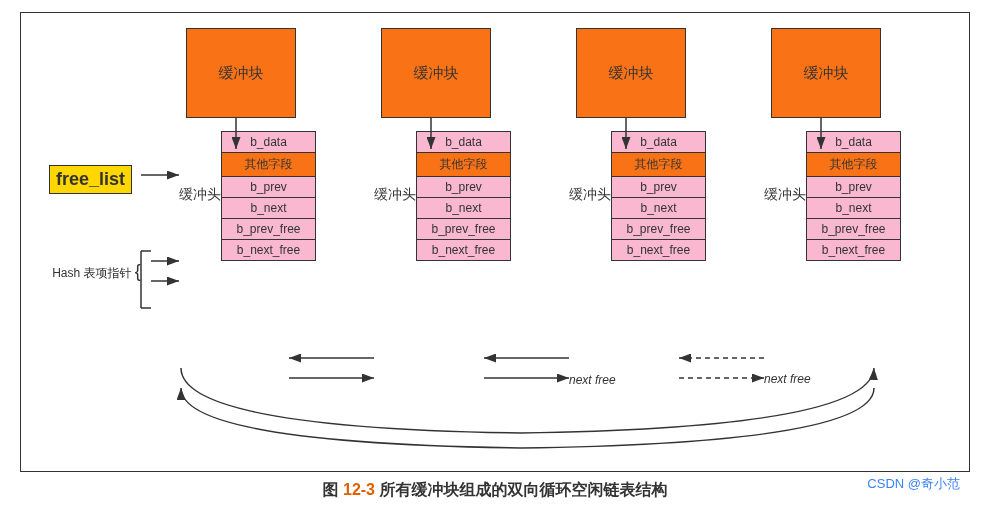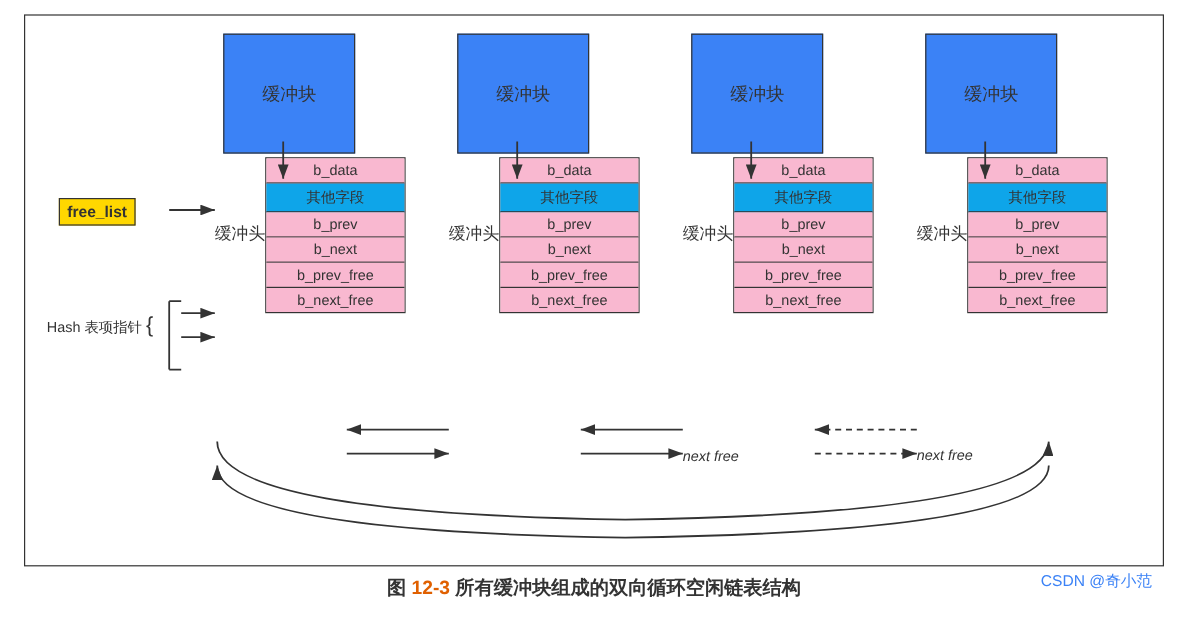--- a/index.html
+++ b/index.html
@@ -24,24 +24,24 @@
       border: 1.5px solid #333;
       margin: 12px 20px 0 20px;
       width: 950px;
       height: 460px;
       position: relative;
       background: #fff;
     }
     
     .buffer-block {
       position: absolute;
-      background: #3b82f6;
+      background: #f97316;
       border: 1.5px solid #333;
       width: 110px;
-      height: 100px;
+      height: 90px;
       display: flex;
       align-items: center;
       justify-content: center;
       font-size: 15px;
       color: #333;
     }
     
     .buf-head-container {
       position: absolute;
       display: flex;
@@ -50,43 +50,43 @@
     }
     .buf-head-label {
       font-size: 14px;
       color: #333;
       margin-bottom: 3px;
     }
     .buf-head-fields {
       display: flex;
       flex-direction: column;
       border: 1px solid #333;
-      width: 117px;
+      width: 95px;
     }
     .field-row {
       border-bottom: 1px solid #333;
       text-align: center;
       font-size: 12px;
       padding: 3px 2px;
       background: #f9b8d0;
       color: #333;
     }
     .field-row:last-child {
       border-bottom: none;
     }
     .field-row.gray {
-      background: #0ea5e9;
+      background: #f97316;
     }
     
     .free-list-label {
       position: absolute;
       background: #ffd700;
       border: 1.5px solid #333;
       padding: 3px 6px;
-      font-size: 13px;
+      font-size: 18px;
       font-weight: bold;
       color: #333;
     }
     
     .hash-label {
       position: absolute;
       font-size: 12px;
       color: #333;
     }
     
@@ -131,21 +131,21 @@
       <span>缓冲块</span>
     </div>
     <div class="buffer-block" style="left:750px;top:15px;">
       <span>缓冲块</span>
     </div>
 
     <div class="free-list-label" style="left:28px;top:152px;">
       <span>free_list</span>
     </div>
 
-    <div class="hash-label" style="left:18px;top:248px;width:115px;">
+    <div class="hash-label" style="left:18px;top:248px;width:115px;text-align:center;">
       <span>Hash 表项指针</span>
       <span style="font-size:18px;"> {</span>
     </div>
 
     <div class="buf-head-container" style="position:absolute;left:158px;top:118px;">
       <div class="buf-head-label">缓冲头</div>
       <div class="buf-head-fields">
         <div class="field-row pink">b_data</div>
         <div class="field-row gray">其他字段</div>
         <div class="field-row pink">b_prev</div>

